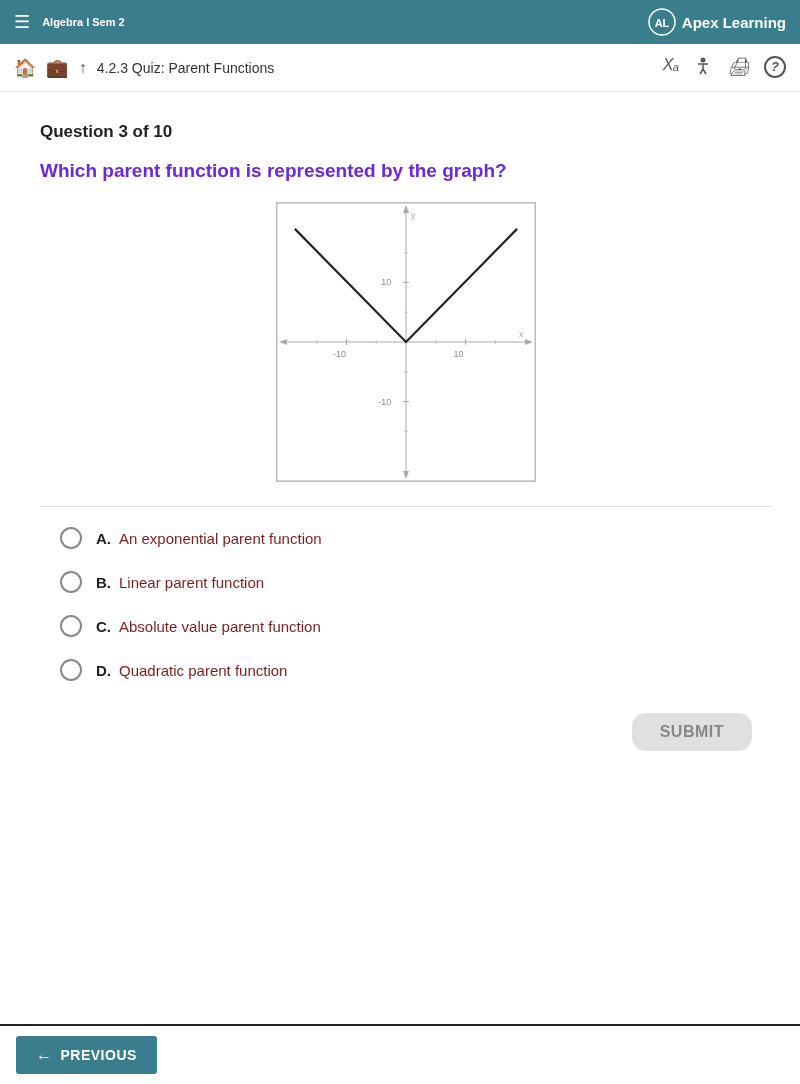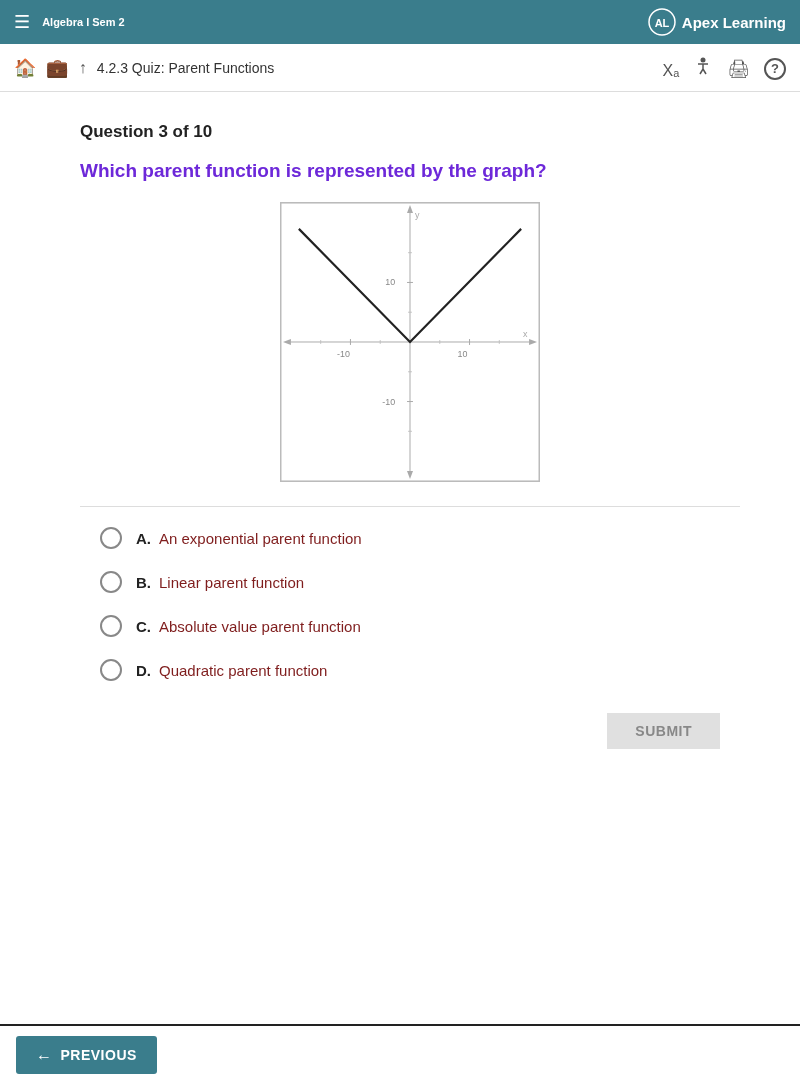--- a/index.html
+++ b/index.html
@@ -29,25 +29,25 @@
       height: 48px;
       display: flex;
       align-items: center;
       justify-content: space-between;
       padding: 0 14px;
     }
     .second-bar-left { display: flex; align-items: center; gap: 10px; }
     .nav-icon { font-size: 18px; color: #555; cursor: pointer; }
     .breadcrumb { font-size: 14px; color: #333; }
     .breadcrumb span.bold { font-weight: normal; }
-    .second-bar-right { display: flex; align-items: flex-end; gap: 14px; color: #555; font-size: 18px; }
+    .second-bar-right { display: flex; align-items: flex-start; gap: 14px; color: #555; font-size: 18px; font-style: italic; }
     .second-bar-right span { cursor: pointer; }
 
     
-    .main-content { padding: 30px 60px 20px 40px; margin-left: 40px; }
+    .main-content { padding: 30px 28px 20px 40px; }
     .question-number { font-size: 17px; font-weight: bold; color: #222; margin-bottom: 18px; }
     .question-text { font-size: 19px; color: #6d28d9; margin-bottom: 20px; font-weight: bold; }
 
     
     .graph-container { display: flex; justify-content: center; margin-bottom: 24px; }
     .graph-svg { border: 1px solid #bbb; background: #fff; }
 
     
     .divider { border: none; border-top: 1px solid #ddd; margin: 10px 0 20px 0; }
 
@@ -61,25 +61,25 @@
     .option-letter { font-weight: bold; font-size: 15px; color: #222; margin-right: 8px; }
     .option-text { font-size: 15px; color: #7f1d1d; }
 
     
     .submit-row { display: flex; justify-content: flex-end; padding: 10px 20px 10px 0; }
     .submit-btn {
       background: #e0e0e0;
       color: #888;
       border: none;
       padding: 10px 28px;
-      font-size: 14px;
+      font-size: 16px;
       font-weight: bold;
       letter-spacing: 0.5px;
       cursor: pointer;
-      border-radius: 0;
+      border-radius: 14px;
     }
 
     
     .bottom-bar {
       position: fixed;
       bottom: 0;
       width: 800px;
       background: #fff;
       border-top: 2px solid #222;
       height: 60px;

